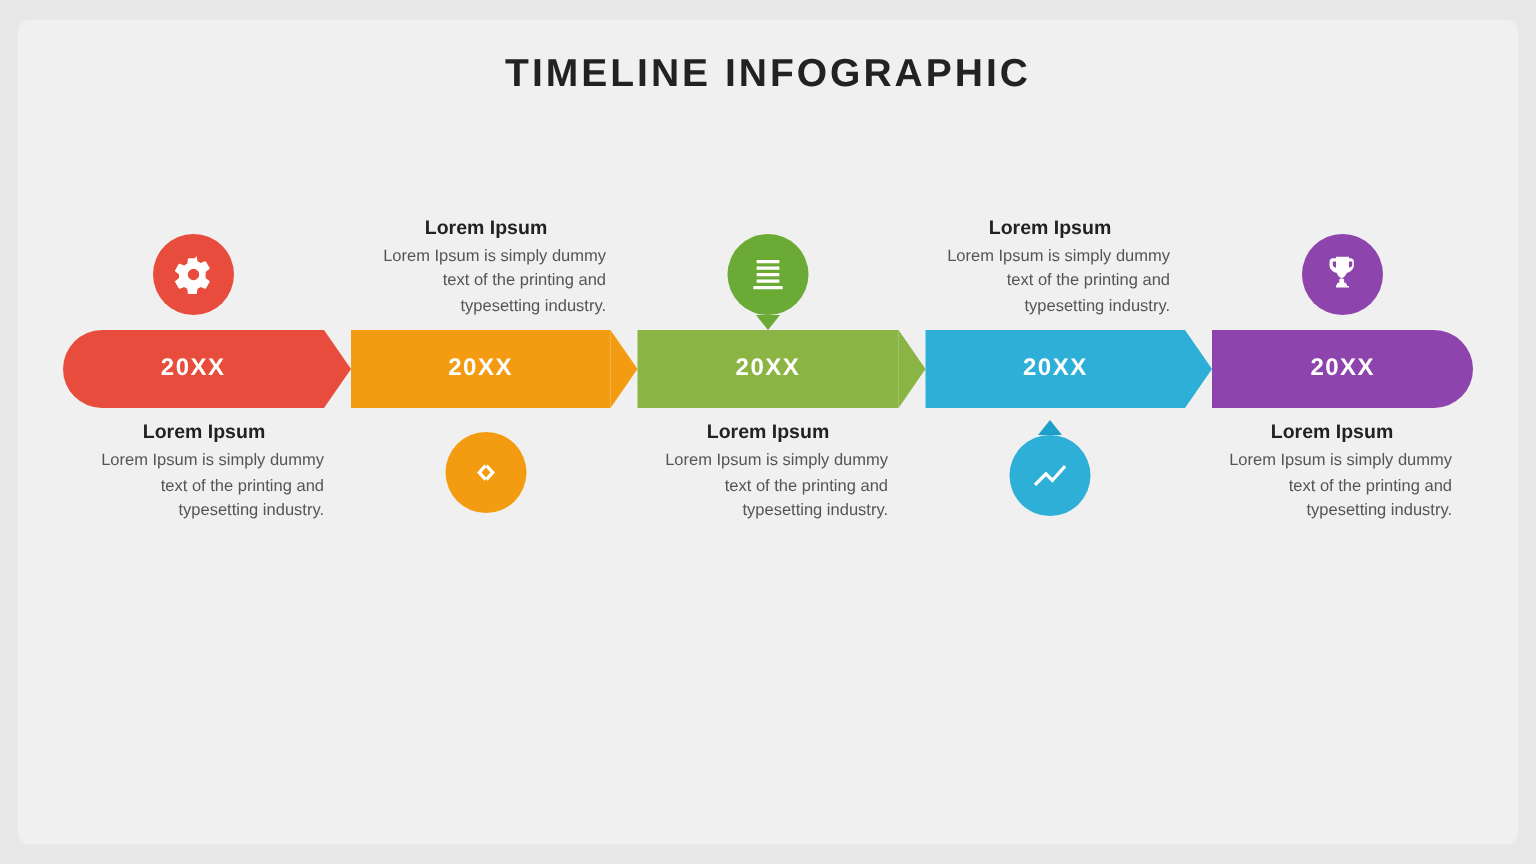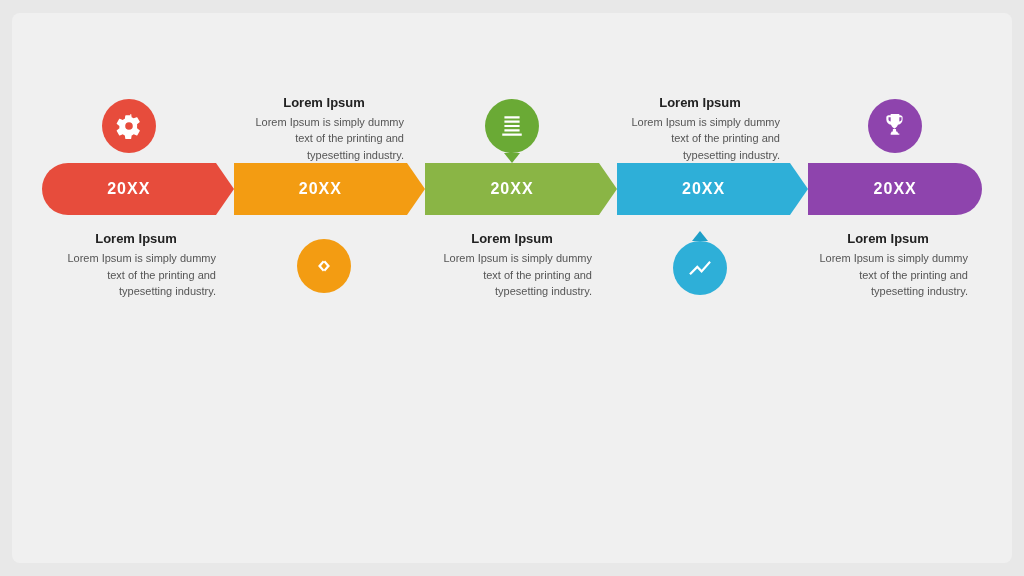--- a/index.html
+++ b/index.html
@@ -83,20 +83,21 @@
       margin-bottom: 0;
     }
     .icon-circle svg {
       width: 26px;
       height: 26px;
       fill: #fff;
     }
     
     .timeline-row {
       display: flex;
+      align-items: center;
       width: 100%;
       height: 68px;
       position: relative;
     }
     .tl-segment {
       flex: 1;
       height: 52px;
       display: flex;
       align-items: center;
       justify-content: center;
@@ -216,20 +217,21 @@
       top: -64px;
       left: 50%;
       transform: translateX(-50%);
       z-index: 10;
     }
   </style>
 </head>
 <body>
 
 <div class="slide">
+  <div class="title">TIMELINE INFOGRAPHIC</div>
 
   <div class="infographic">
 
     <div class="top-row">
 
       <div class="top-item empty"></div>
 
       <div class="top-item">
         <div class="text-block-title">Lorem Ipsum</div>
         <div class="text-block-body">Lorem Ipsum is simply dummy text of the printing and typesetting industry.</div>

